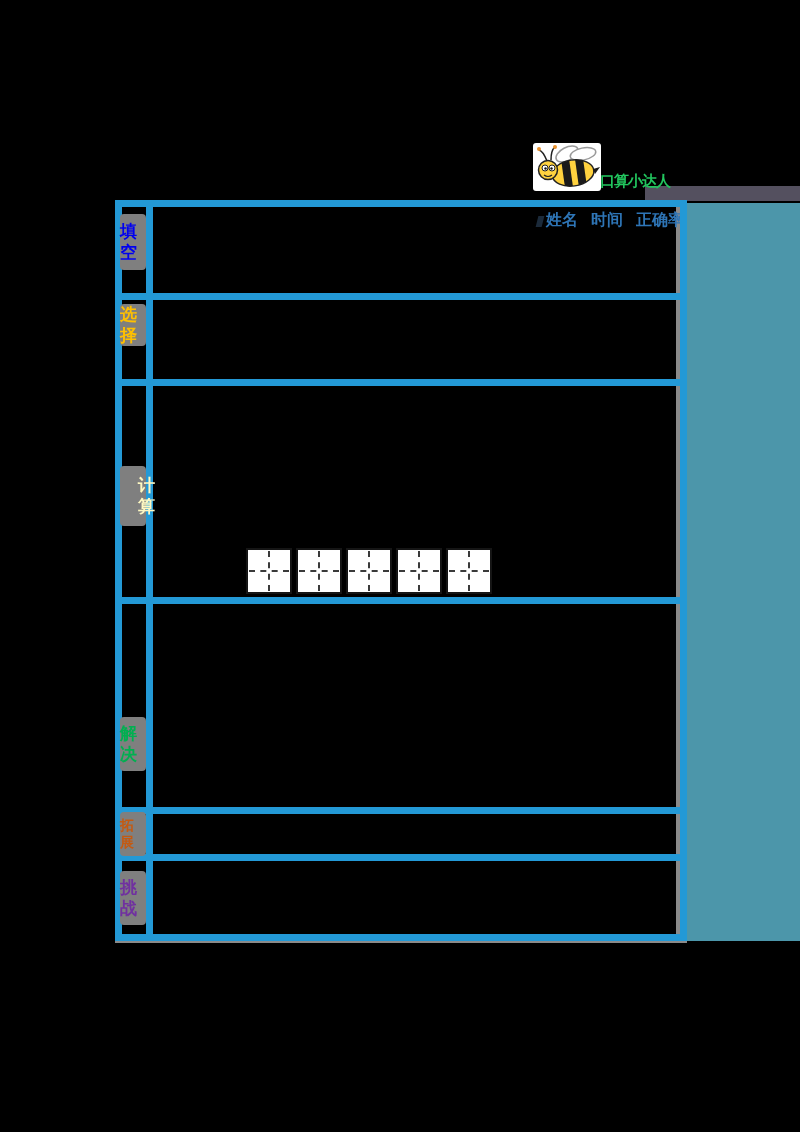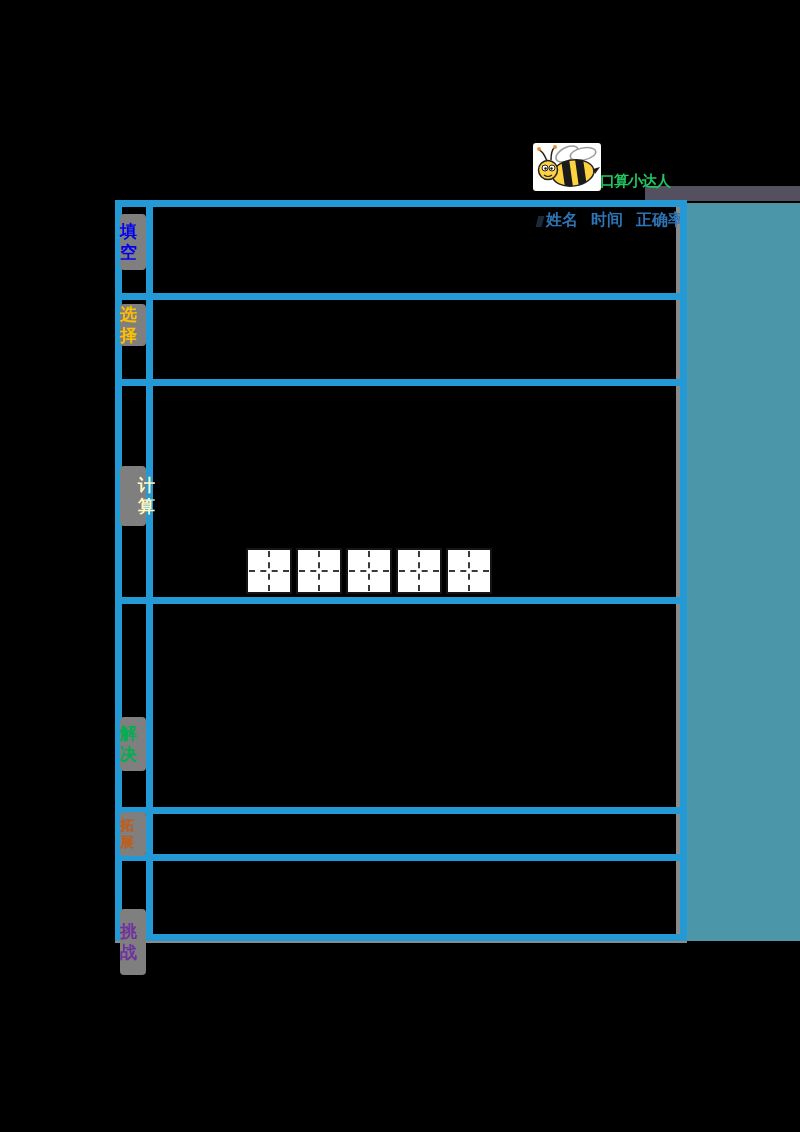--- a/index.html
+++ b/index.html
@@ -131,21 +131,21 @@
   </div>
   <div class="sec-label" style="top:466px;height:60px">
     <span style="color: #fef9c3; padding-left: 27px;">计算</span>
   </div>
   <div class="sec-label" style="top:717px;height:54px">
     <span style="color: rgb(0, 176, 80);">解决</span>
   </div>
   <div class="sec-label" style="top:812px;height:44px;font-size:14px">
     <span style="color: rgb(197, 90, 17);">拓展</span>
   </div>
-  <div class="sec-label" style="top:909px;height:66px">
+  <div class="sec-label" style="top:871px;height:54px">
     <span style="color: rgb(112, 48, 160);">挑战</span>
   </div>
 
   <div class="grid-row" id="grid">
       <div class="tzg"></div>
       <div class="tzg"></div>
       <div class="tzg"></div>
       <div class="tzg"></div>
       <div class="tzg"></div>
     </div>

